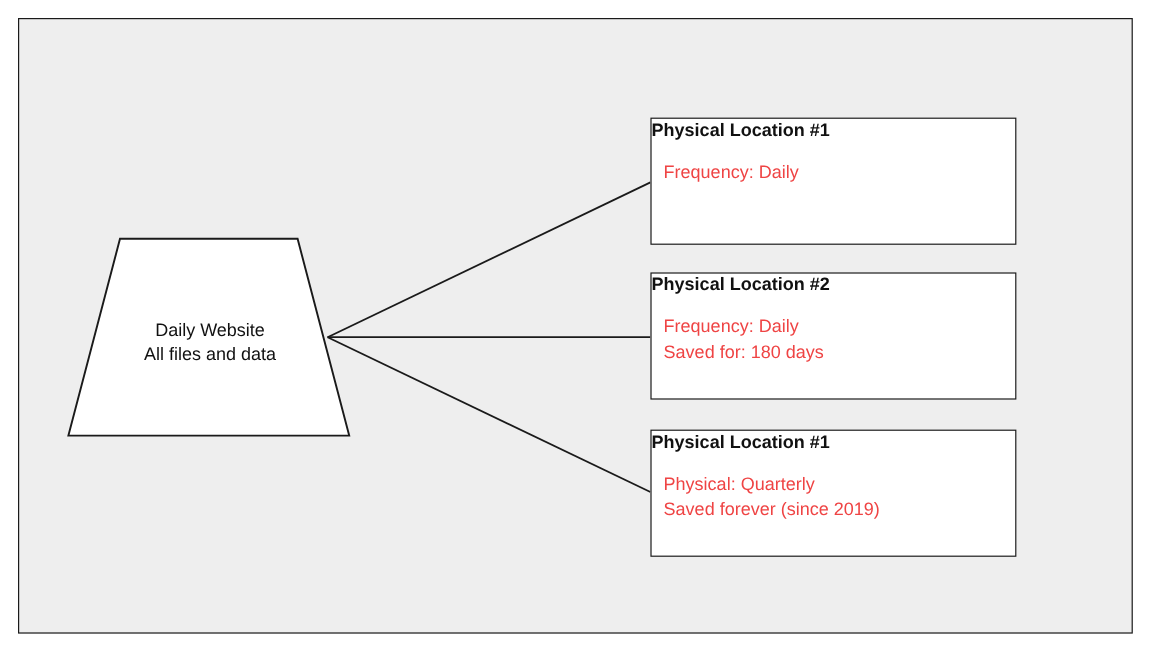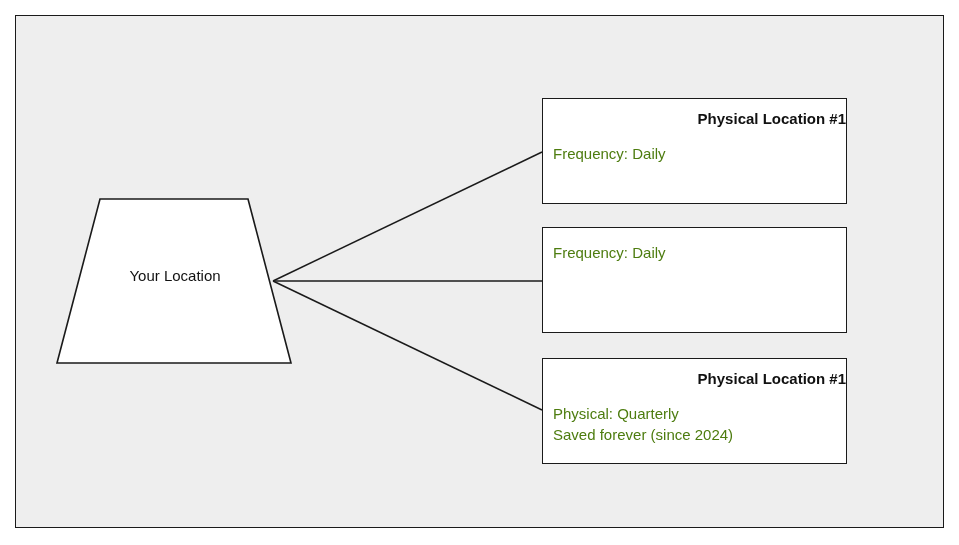--- a/index.html
+++ b/index.html
@@ -76,71 +76,74 @@
     height: 106px;
     background: #ffffff;
     border: 1.5px solid #1a1a1a;
     box-sizing: border-box;
   }
   #box-1 { left: 542px; top: 98px; }
   #box-2 { left: 542px; top: 227px; }
   #box-3 { left: 542px; top: 358px; }
 
   .box-title {
-    text-align: right;
+    text-align: left;
     font-size: 15px;
     font-weight: bold;
     color: #111111;
-    margin-top: 10px;
+    margin-top: 0;
     line-height: 20px;
   }
 
   .box-body {
     margin-top: 14px;
     padding-left: 10px;
     font-size: 15px;
     line-height: 21px;
-    color: #4d7c0f;
+    color: #ef4444;
   }
   .box-body div { white-space: nowrap; }
 </style>
 </head>
 <body>
 
 <div id="canvas">
 
   <div class="panel"></div>
 
   <svg id="vector-layer" viewBox="0 0 959 545" xmlns="http://www.w3.org/2000/svg">
 
     <line class="connector" x1="273" y1="281" x2="542" y2="152"></line>
     <line class="connector" x1="273" y1="281" x2="542" y2="281"></line>
     <line class="connector" x1="273" y1="281" x2="542" y2="410"></line>
 
     <polygon class="shape-fill" points="100,199 248,199 291,363 57,363"></polygon>
   </svg>
 
   <div class="trapezoid-label">
-    <div>Your Location</div>
+    <div>Daily Website</div>
+    <div>All files and data</div>
   </div>
 
   <div class="location-box" id="box-1">
     <div class="box-title">Physical Location #1</div>
     <div class="box-body">
       <div>Frequency: Daily</div>
     </div>
   </div>
 
   <div class="location-box" id="box-2">
+    <div class="box-title">Physical Location #2</div>
     <div class="box-body">
       <div>Frequency: Daily</div>
+      <div>Saved for: 180 days</div>
     </div>
   </div>
 
   <div class="location-box" id="box-3">
     <div class="box-title">Physical Location #1</div>
     <div class="box-body">
       <div>Physical: Quarterly</div>
-      <div>Saved forever (since 2024)</div>
+      <div>Saved forever (since 2019)</div>
     </div>
   </div>
 
 </div>
 
 </body></html>

